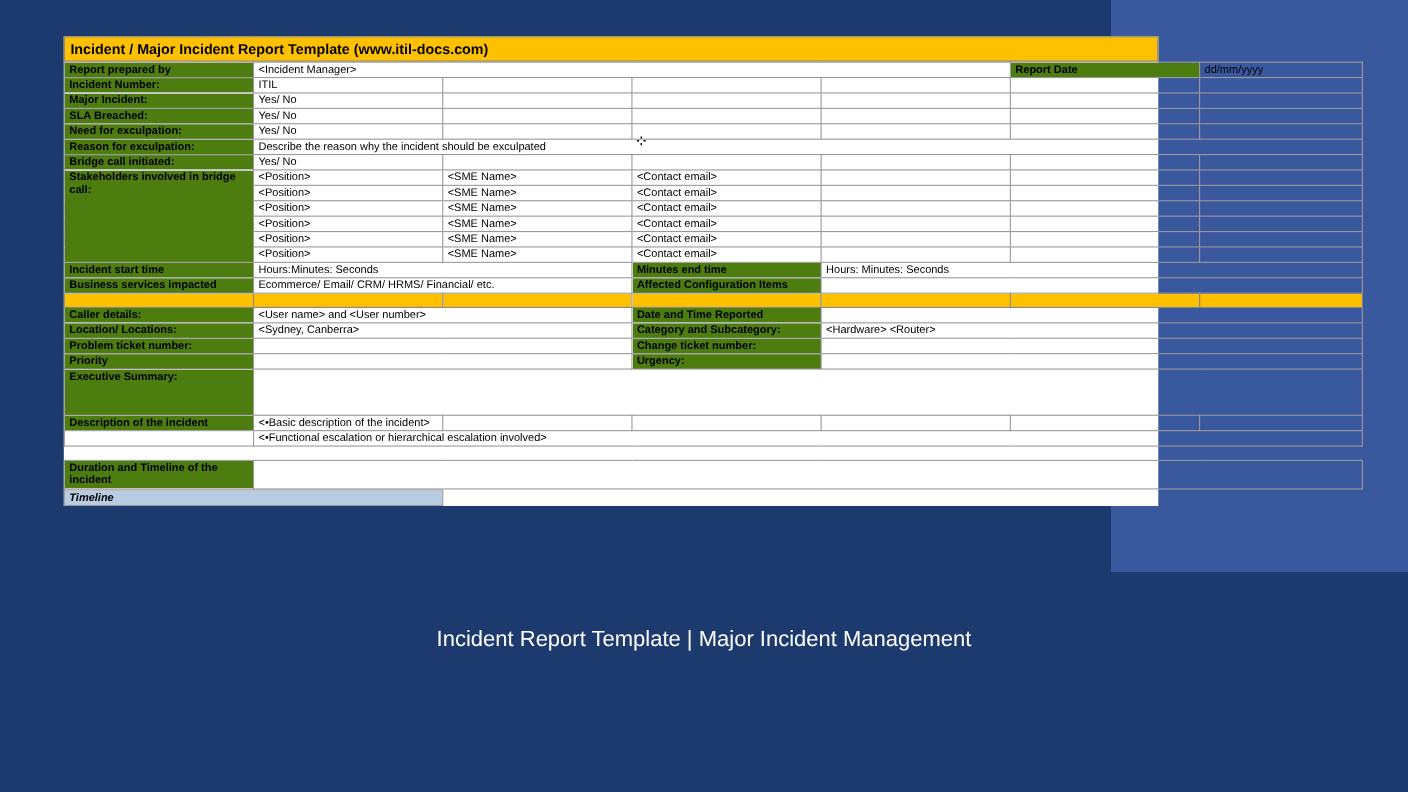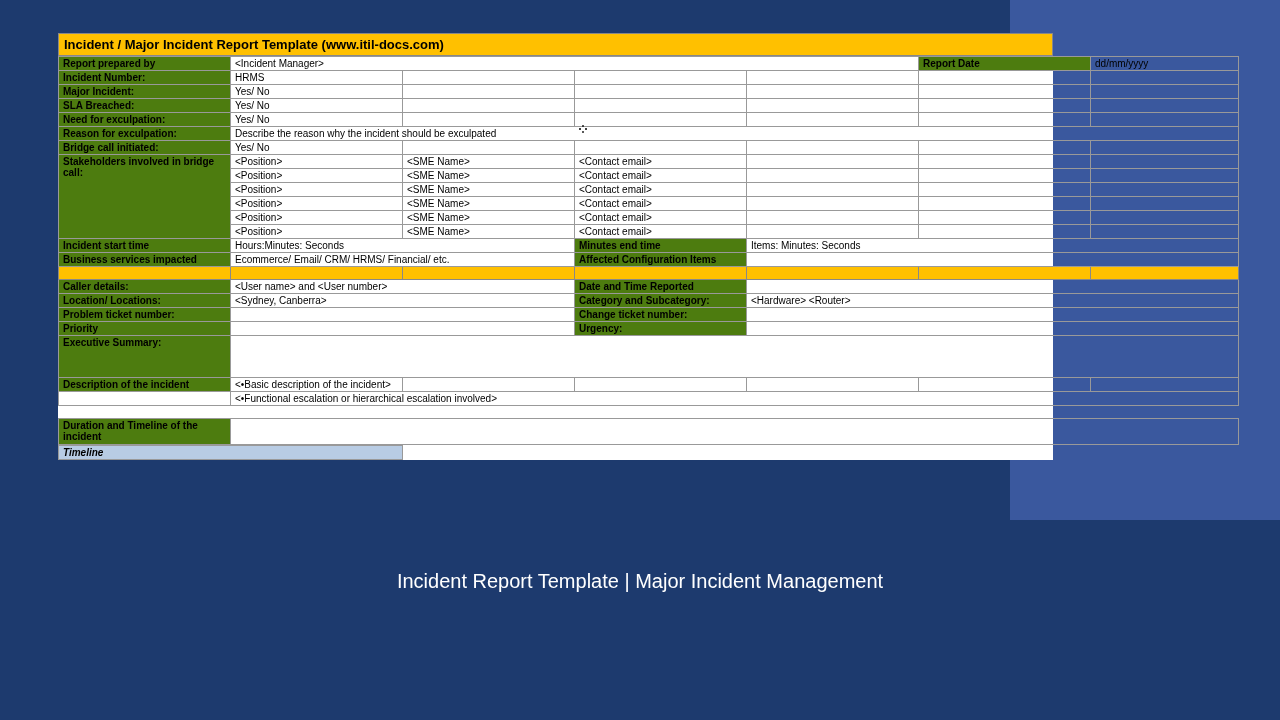--- a/index.html
+++ b/index.html
@@ -36,21 +36,21 @@
     </colgroup>
     <tbody>
         <tr>
       <td class="lbl">Report prepared by</td>
       <td colspan="4">&lt;Incident Manager&gt;</td>
       <td class="lbl">Report Date</td>
       <td>dd/mm/yyyy</td>
     </tr>
     <tr>
           <td class="lbl">Incident Number:</td>
-          <td>HRMS</td>
+          <td>ITIL</td>
           <td></td>
           <td></td>
           <td></td>
           <td></td>
           <td></td>
         </tr>
     <tr>
           <td class="lbl">Major Incident:</td>
           <td>Yes/ No</td>
           <td></td>
@@ -136,21 +136,21 @@
           <td>&lt;SME Name&gt;</td>
           <td>&lt;Contact email&gt;</td>
           <td></td>
           <td></td>
           <td></td>
         </tr>
     <tr>
           <td class="lbl">Incident start time</td>
           <td colspan="2">Hours:Minutes: Seconds</td>
           <td class="lbl">Minutes end time</td>
-          <td colspan="3">Items: Minutes: Seconds</td>
+          <td colspan="3">Hours: Minutes: Seconds</td>
         </tr>
     <tr>
           <td class="lbl" rowspan="2" style="white-space:normal;vertical-align:bottom">Business services impacted</td>
           <td colspan="2" rowspan="2">Ecommerce/ Email/ CRM/ HRMS/ Financial/ etc.</td>
           <td class="lbl" rowspan="2" style="white-space:normal">Affected Configuration Items</td>
           <td colspan="3" rowspan="2"></td>
         </tr>
     <tr></tr>
     <tr class="orange-row">
           <td></td>

